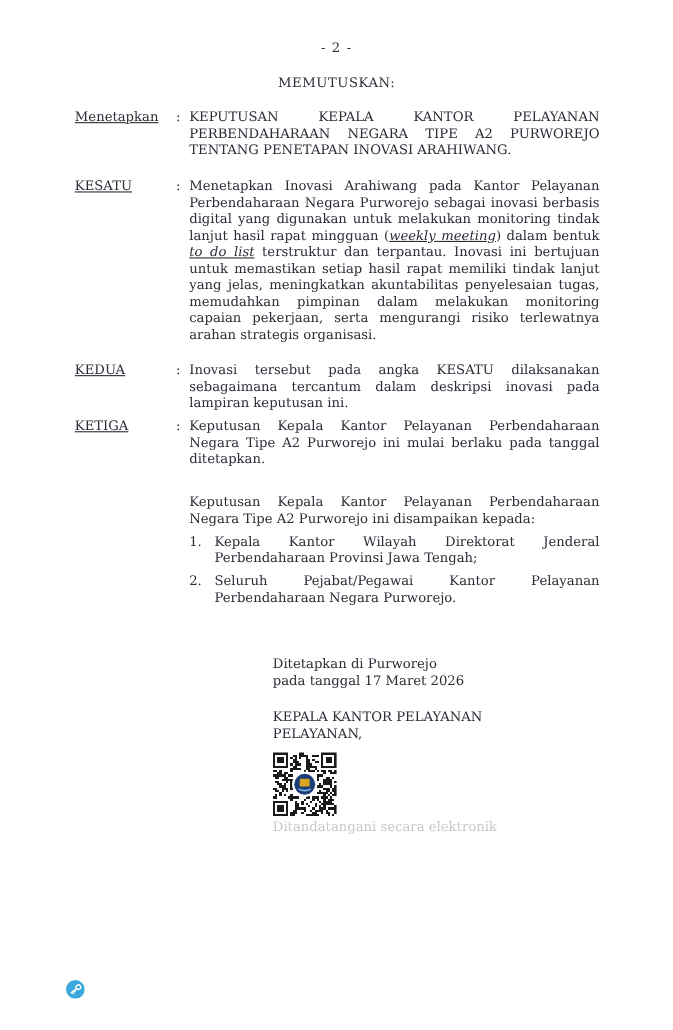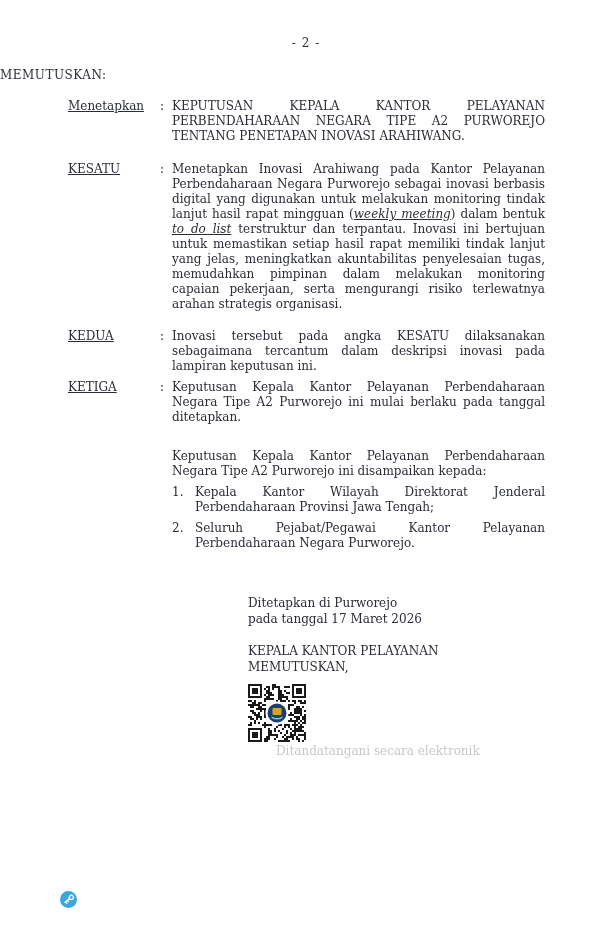--- a/index.html
+++ b/index.html
@@ -13,21 +13,21 @@
     font-size: 12px;
     line-height: 15px;
     color: #2a2d36;
   }
   .pagenum {
     position: absolute; top: 36px; left: 0; width: 612px;
     text-align: center; letter-spacing: 1px;
   }
   .heading {
     position: absolute; top: 68px; left: 0; width: 612px;
-    text-align: left; letter-spacing: 0.5px;
+    text-align: center; letter-spacing: 0.5px;
   }
   .decree {
     position: absolute; top: 99px; left: 68px; width: 477px;
   }
   .decree-row {
     display: grid;
     grid-template-columns: 92px 12px 373px;
     align-items: start;
   }
   .decree-row .label { text-align: left; text-decoration: underline; }
@@ -58,21 +58,21 @@
   .qr-wrap {
     margin-top: 9px;
     position: relative;
     width: 58px; height: 58px;
   }
   .qr-wrap svg.qr { display: block; width: 58px; height: 58px; }
   .qr-logo {
     position: absolute; left: 17px; top: 17px;
     width: 24px; height: 24px;
   }
-  .esign-note { margin-top: 2px; color: #c8c8c8; margin-left: 28px; }
+  .esign-note { margin-top: 2px; color: #c8c8c8; }
   .signer-name { letter-spacing: 0.3px; }
   .footer-logo {
     position: absolute; left: 60px; top: 891px;
     width: 17px; height: 17px;
   }
   i { font-style: italic; text-decoration: underline; }
 </style>
 </head>
 <body>
 
@@ -122,21 +122,21 @@
       </div>
     </div>
 
   </div>
 
   <div class="signature">
     <div>Ditetapkan di Purworejo</div>
     <div>pada tanggal 17 Maret 2026</div>
     <div class="sig-title">
       <div>KEPALA KANTOR PELAYANAN</div>
-      <div>MEMUTUSKAN,</div>
+      <div>PELAYANAN,</div>
     </div>
 
     <div class="qr-wrap">
       <svg class="qr" id="qr-svg" viewBox="0 0 29 29" shape-rendering="crispEdges">
           <rect x="0" y="0" width="29" height="29" fill="#ffffff"></rect>
           <rect x="12" y="0" width="1" height="1" fill="#1a1a1a"></rect>
           <rect x="13" y="0" width="1" height="1" fill="#1a1a1a"></rect>
           <rect x="9" y="1" width="1" height="1" fill="#1a1a1a"></rect>
           <rect x="10" y="1" width="1" height="1" fill="#1a1a1a"></rect>
           <rect x="12" y="1" width="1" height="1" fill="#1a1a1a"></rect>

